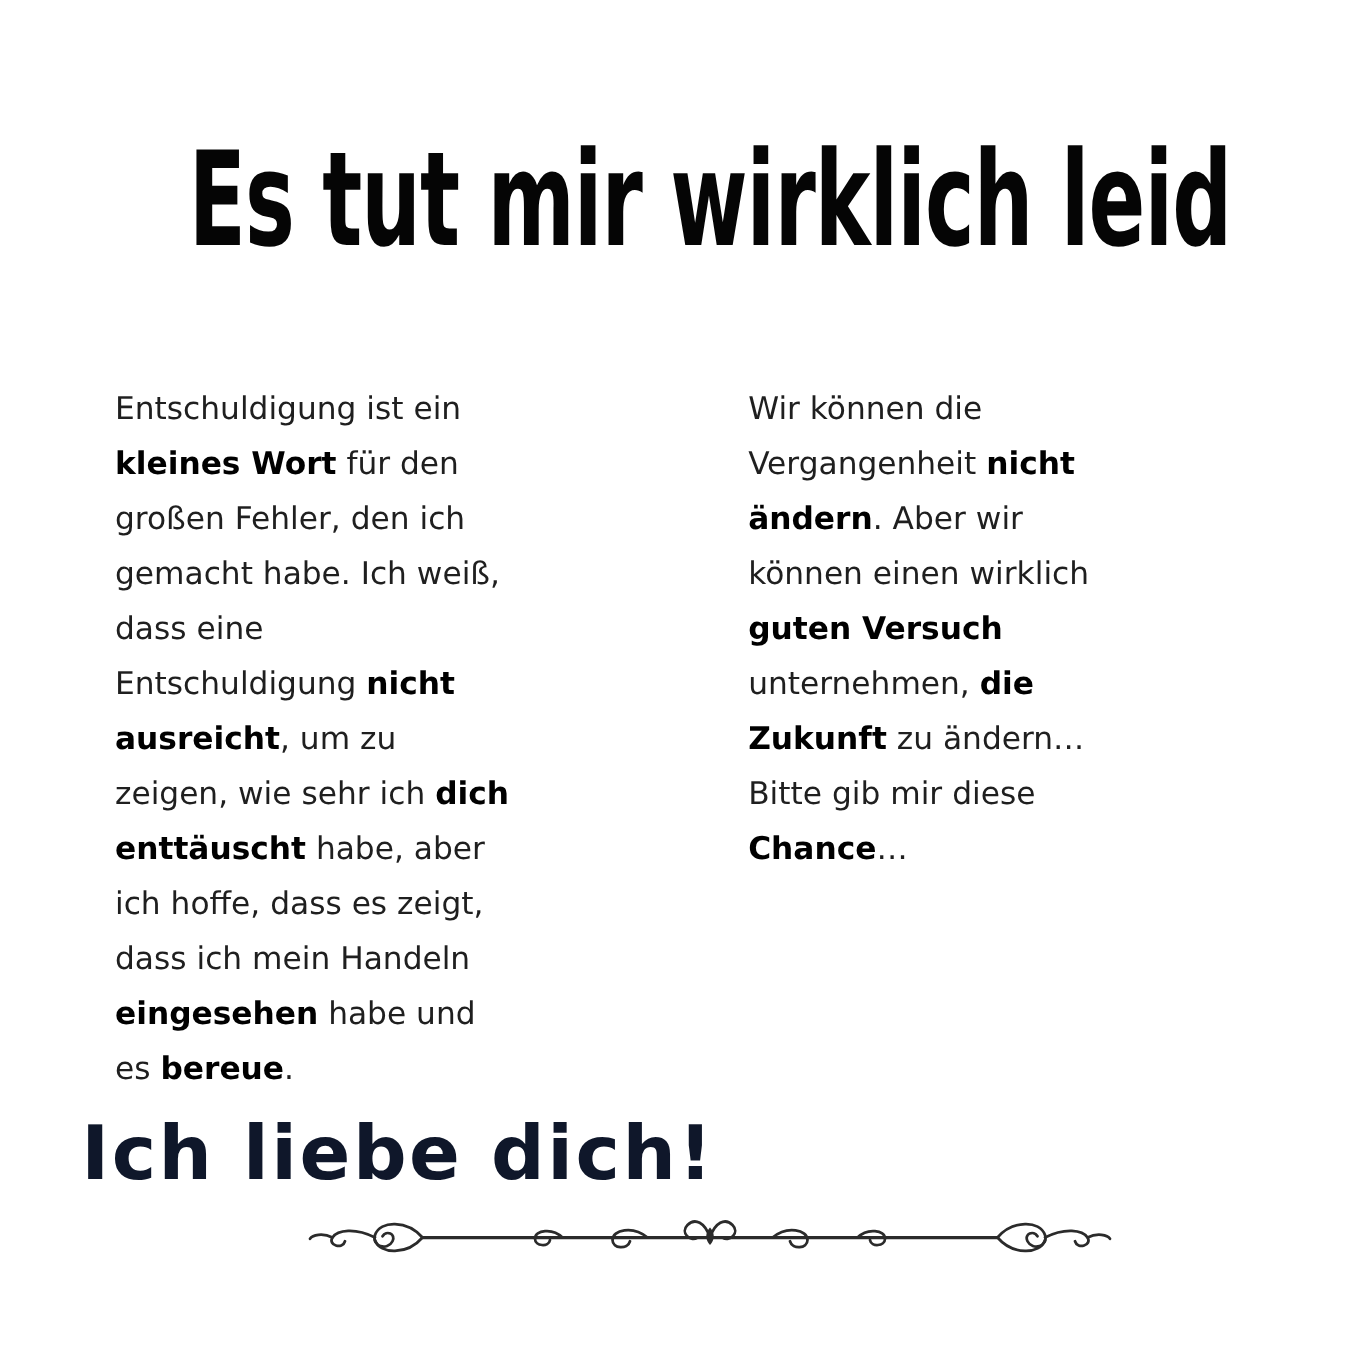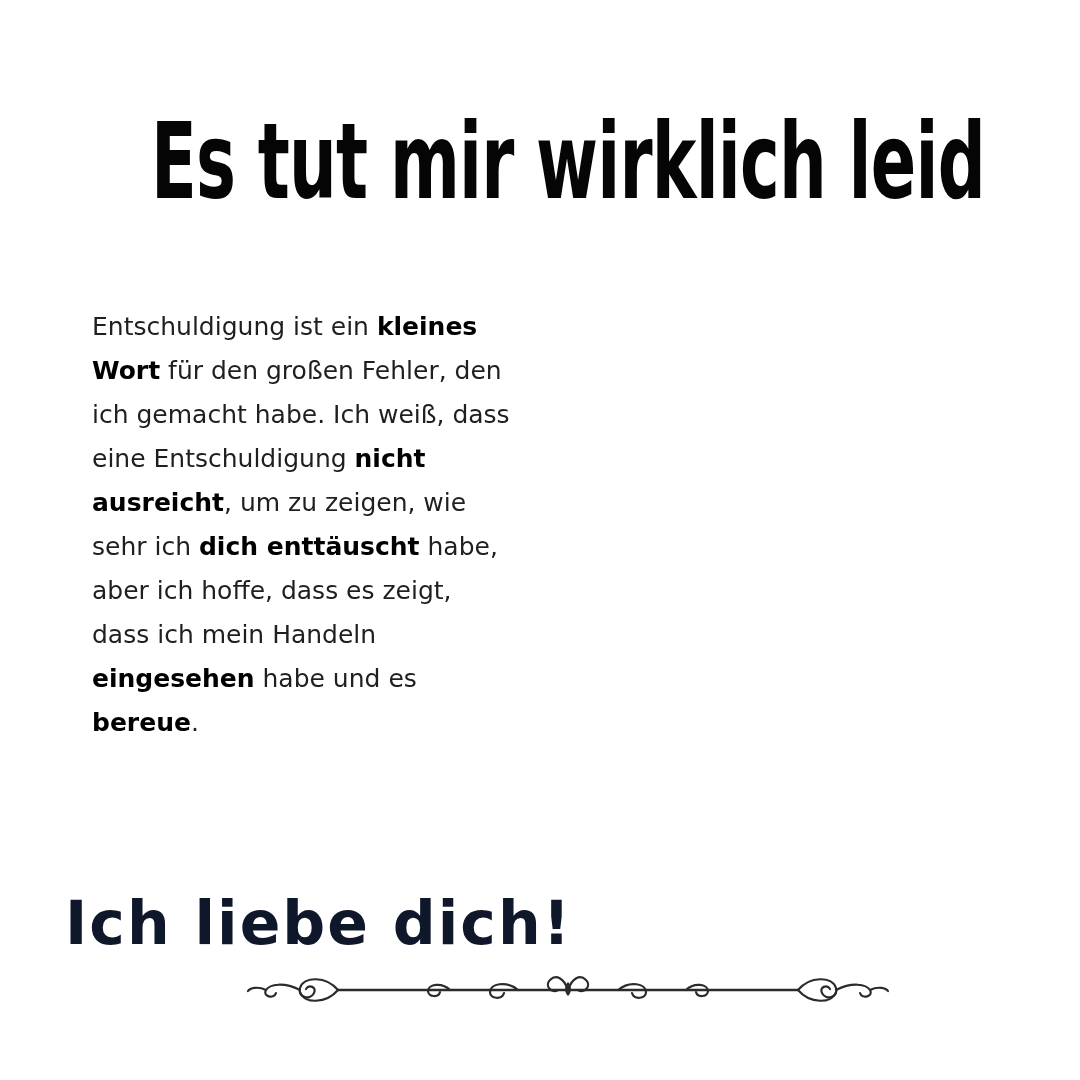--- a/index.html
+++ b/index.html
@@ -98,20 +98,21 @@
 </style>
 </head>
 <body>
 
 <div class="page">
 
   <h1 class="title">Es tut mir wirklich leid</h1>
 
   <div class="columns">
     <div class="col col-left"><span>Entschuldigung ist ein </span><b>kleines Wort</b><span> für den großen Fehler, den ich gemacht habe. Ich weiß, dass eine Entschuldigung </span><b>nicht ausreicht</b><span>, um zu zeigen, wie sehr ich </span><b>dich enttäuscht</b><span> habe, aber ich hoffe, dass es zeigt, dass ich mein Handeln </span><b>eingesehen</b><span> habe und es </span><b>bereue</b><span>.</span></div>
+    <div class="col col-right"><span>Wir können die Vergangenheit </span><b>nicht ändern</b><span>. Aber wir können einen wirklich </span><b>guten Versuch</b><span> unternehmen, </span><b>die Zukunft</b><span> zu ändern…Bitte gib mir diese </span><b>Chance</b><span>…</span></div>
   </div>
 
   <div class="closing">Ich liebe dich!</div>
 
   <div class="ornament">
     <svg viewBox="0 0 700 60" width="700" height="60" aria-hidden="true">
       <g fill="none" stroke="#2b2b2b" stroke-width="2.2" stroke-linecap="round">
 
         <path d="M120 30 H 580" stroke-width="2.6"></path>
 

